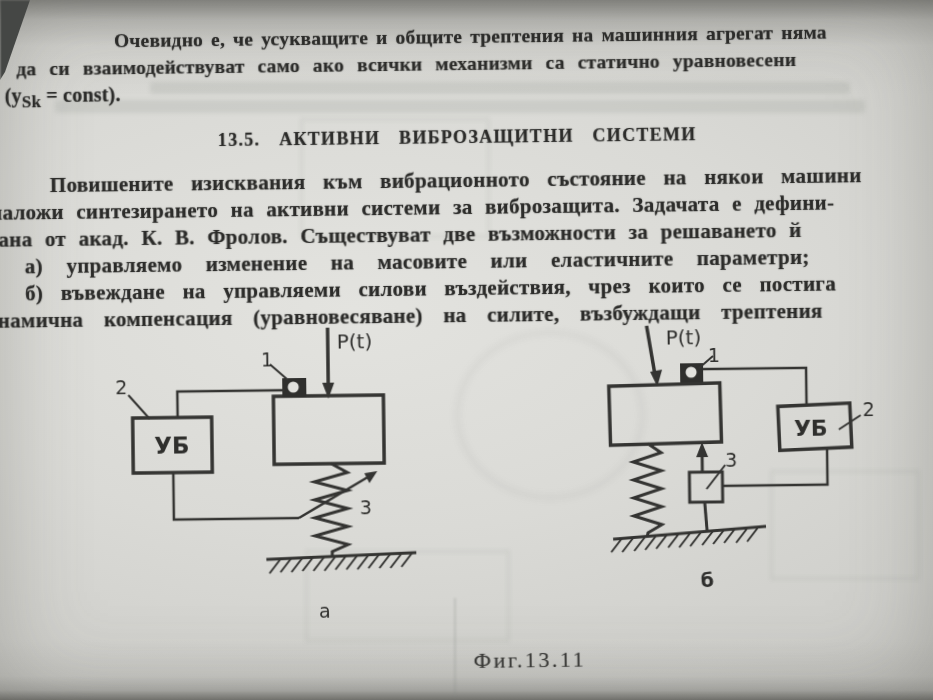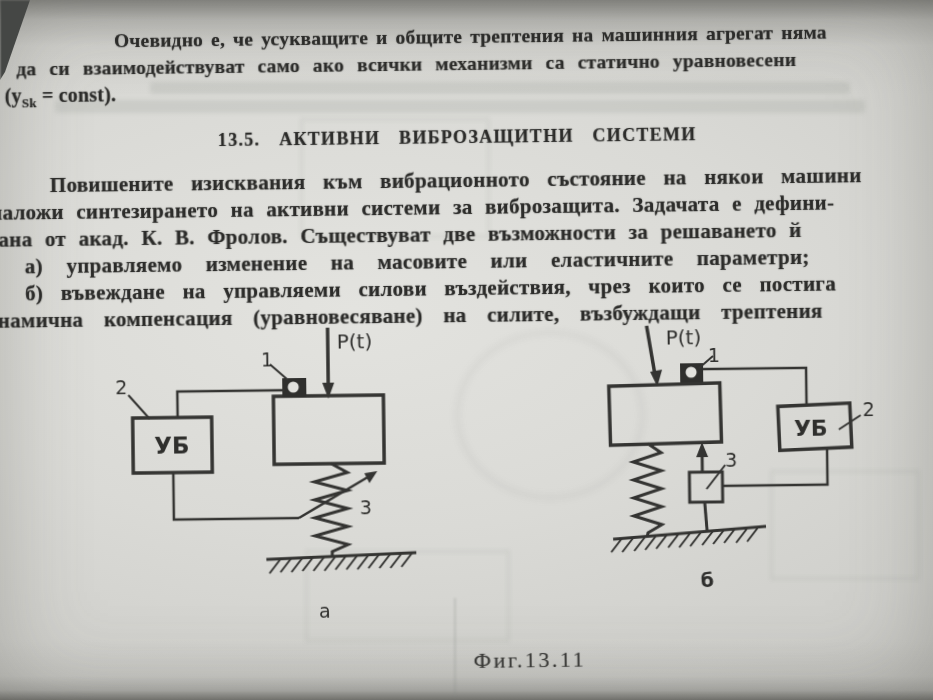--- a/index.html
+++ b/index.html
@@ -20,21 +20,21 @@
     background:#454745;
     clip-path:polygon(0 0, 30px 0, 5px 72px, 0 80px);
     filter:blur(1px);
   }
   .content { position:absolute; inset:0; transform:rotate(-0.7deg); transform-origin:50% 52%; filter:blur(0.3px); }
 
   .tline { position:absolute; white-space:nowrap; font-weight:bold; text-shadow:0 0 1.2px rgba(44,44,42,.6); }
   .p1 { font-size:19.5px; letter-spacing:.2px; }
   .p2 { font-size:21px; letter-spacing:.3px; }
   .formula { font-size:20px; }
-  .formula sub { font-size:13px; }
+  .formula sub { font-size:17px; }
 
   .heading {
     position:absolute; left:110px; top:127px; width:700px; text-align:center;
     font-size:18px; font-weight:bold; letter-spacing:1.3px; word-spacing:13px;
     text-shadow:0 0 1.2px rgba(44,44,42,.6);
   }
   .fig-caption {
     position:absolute; left:470px; top:648px;
     font-size:22px; letter-spacing:2.5px; color:#3a3a38;
     text-shadow:0 0 1px rgba(50,50,48,.5);

